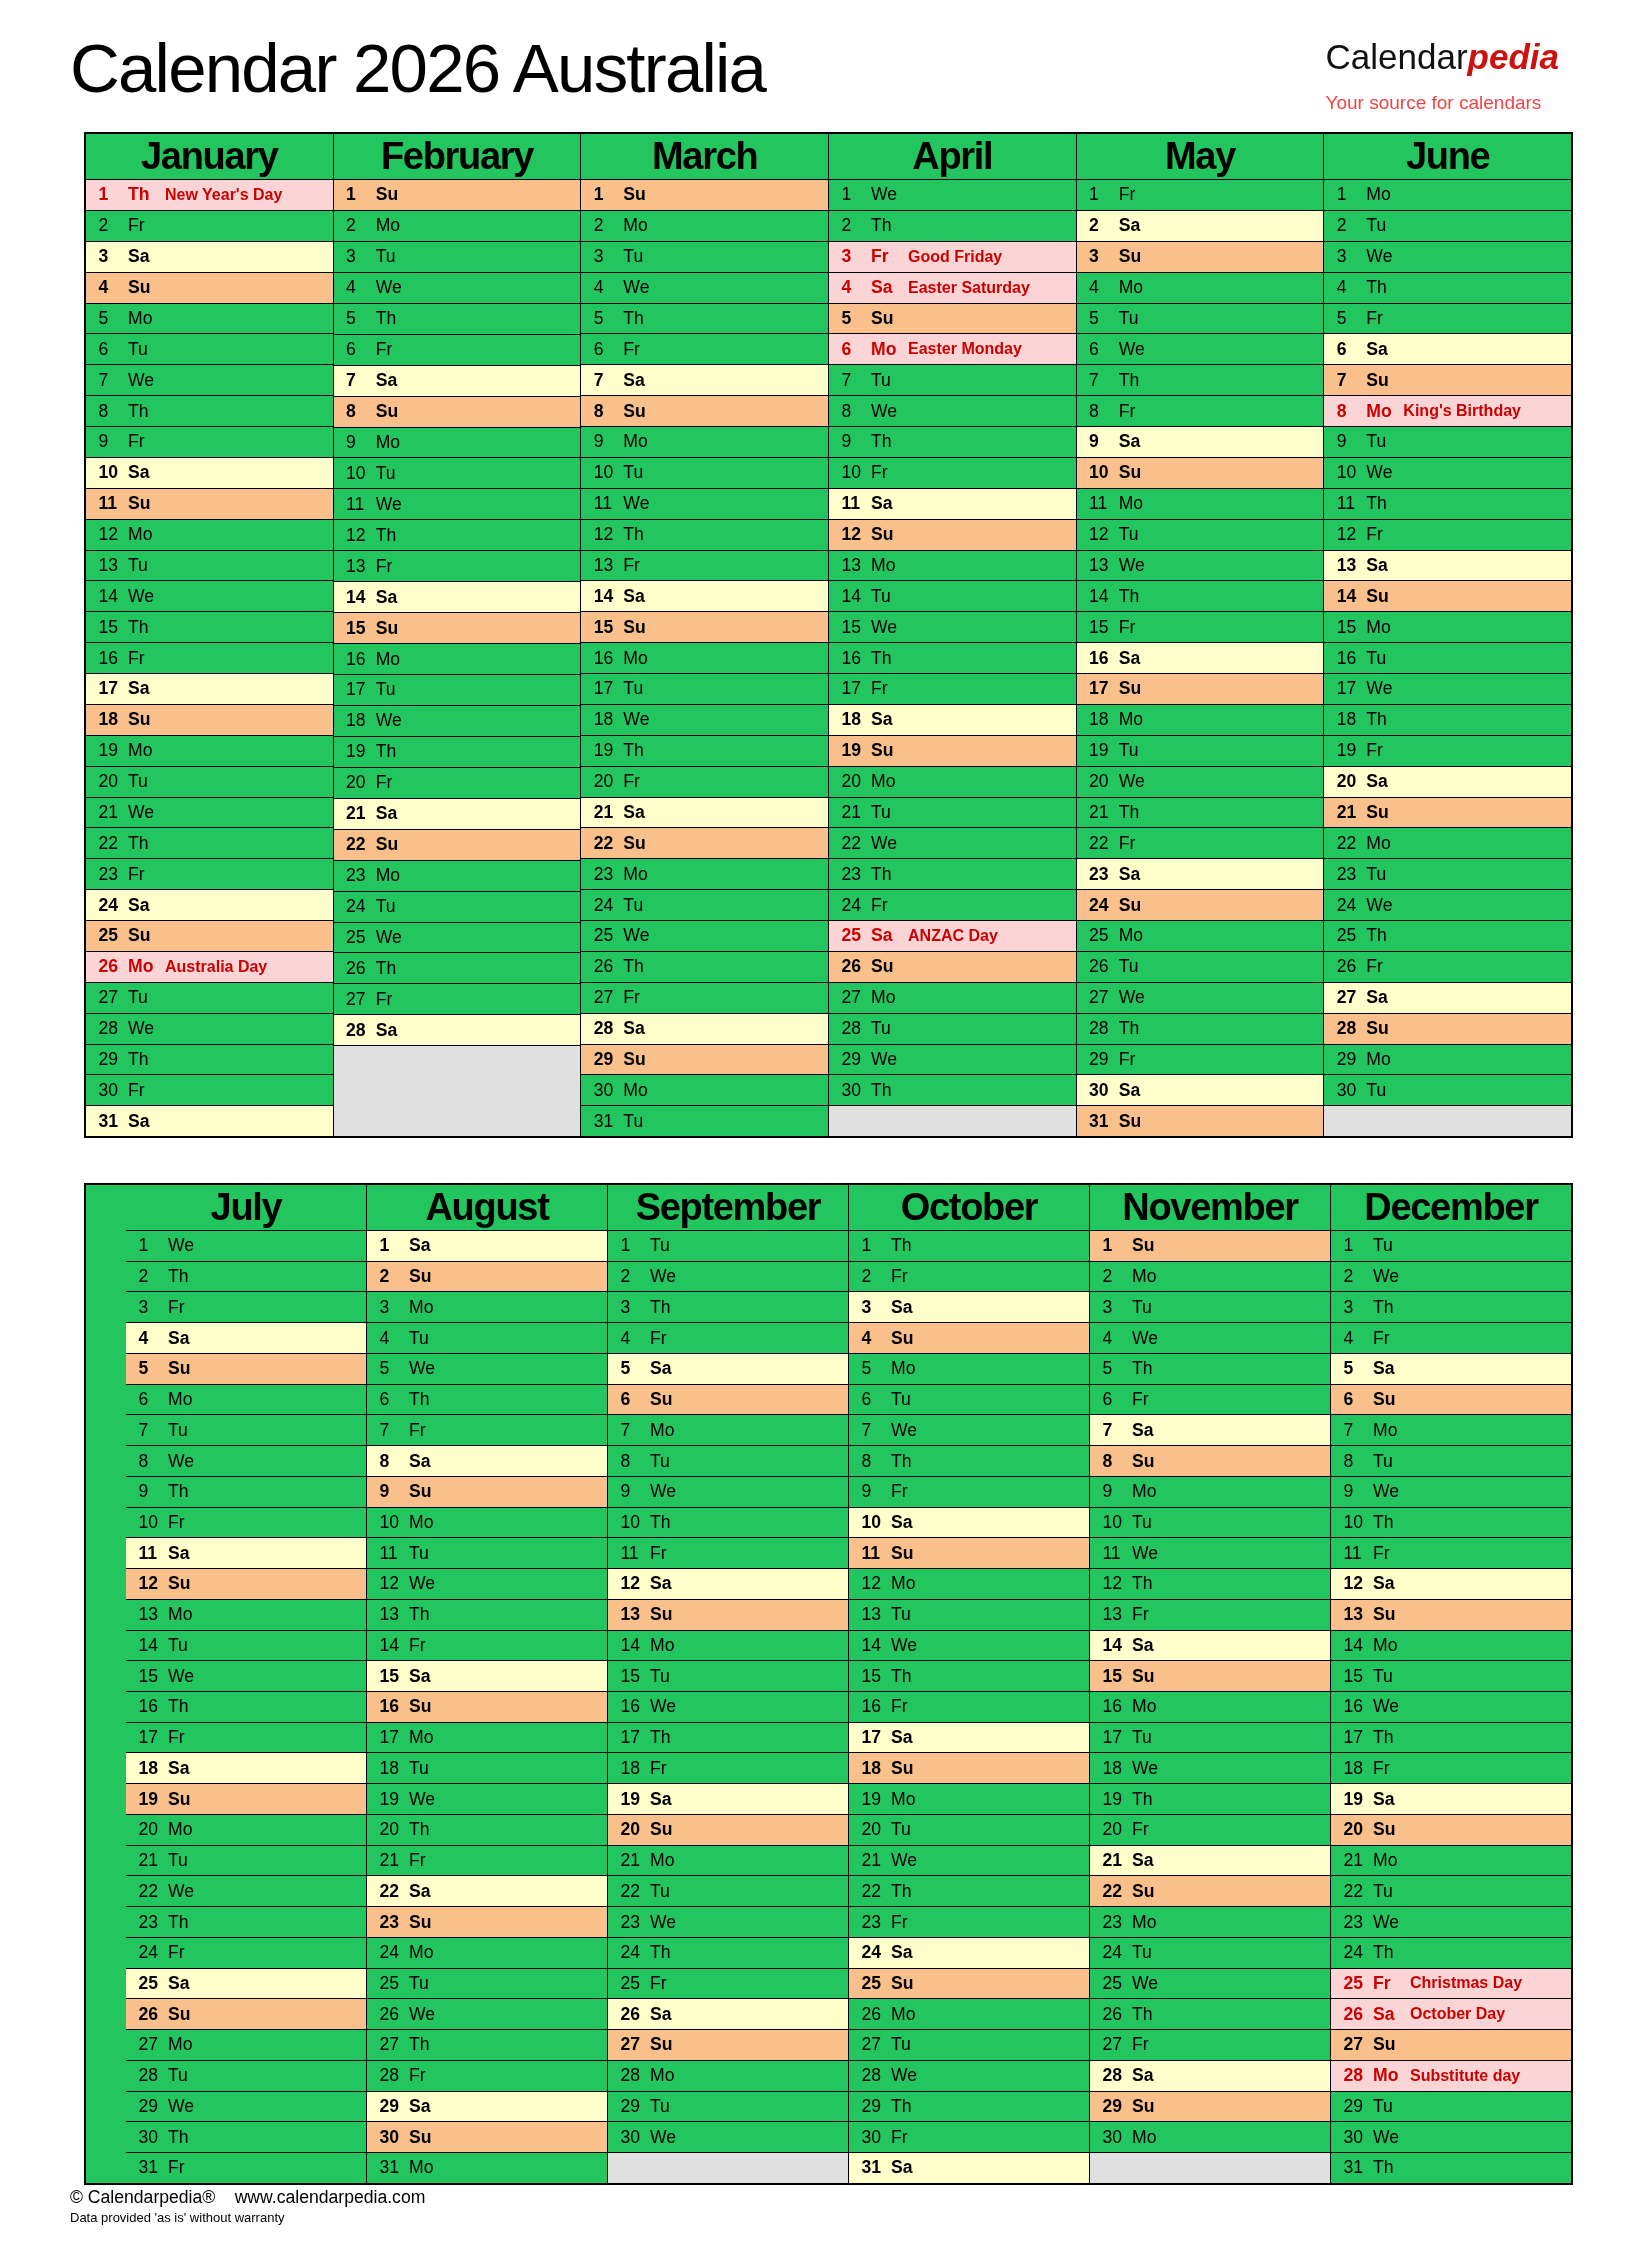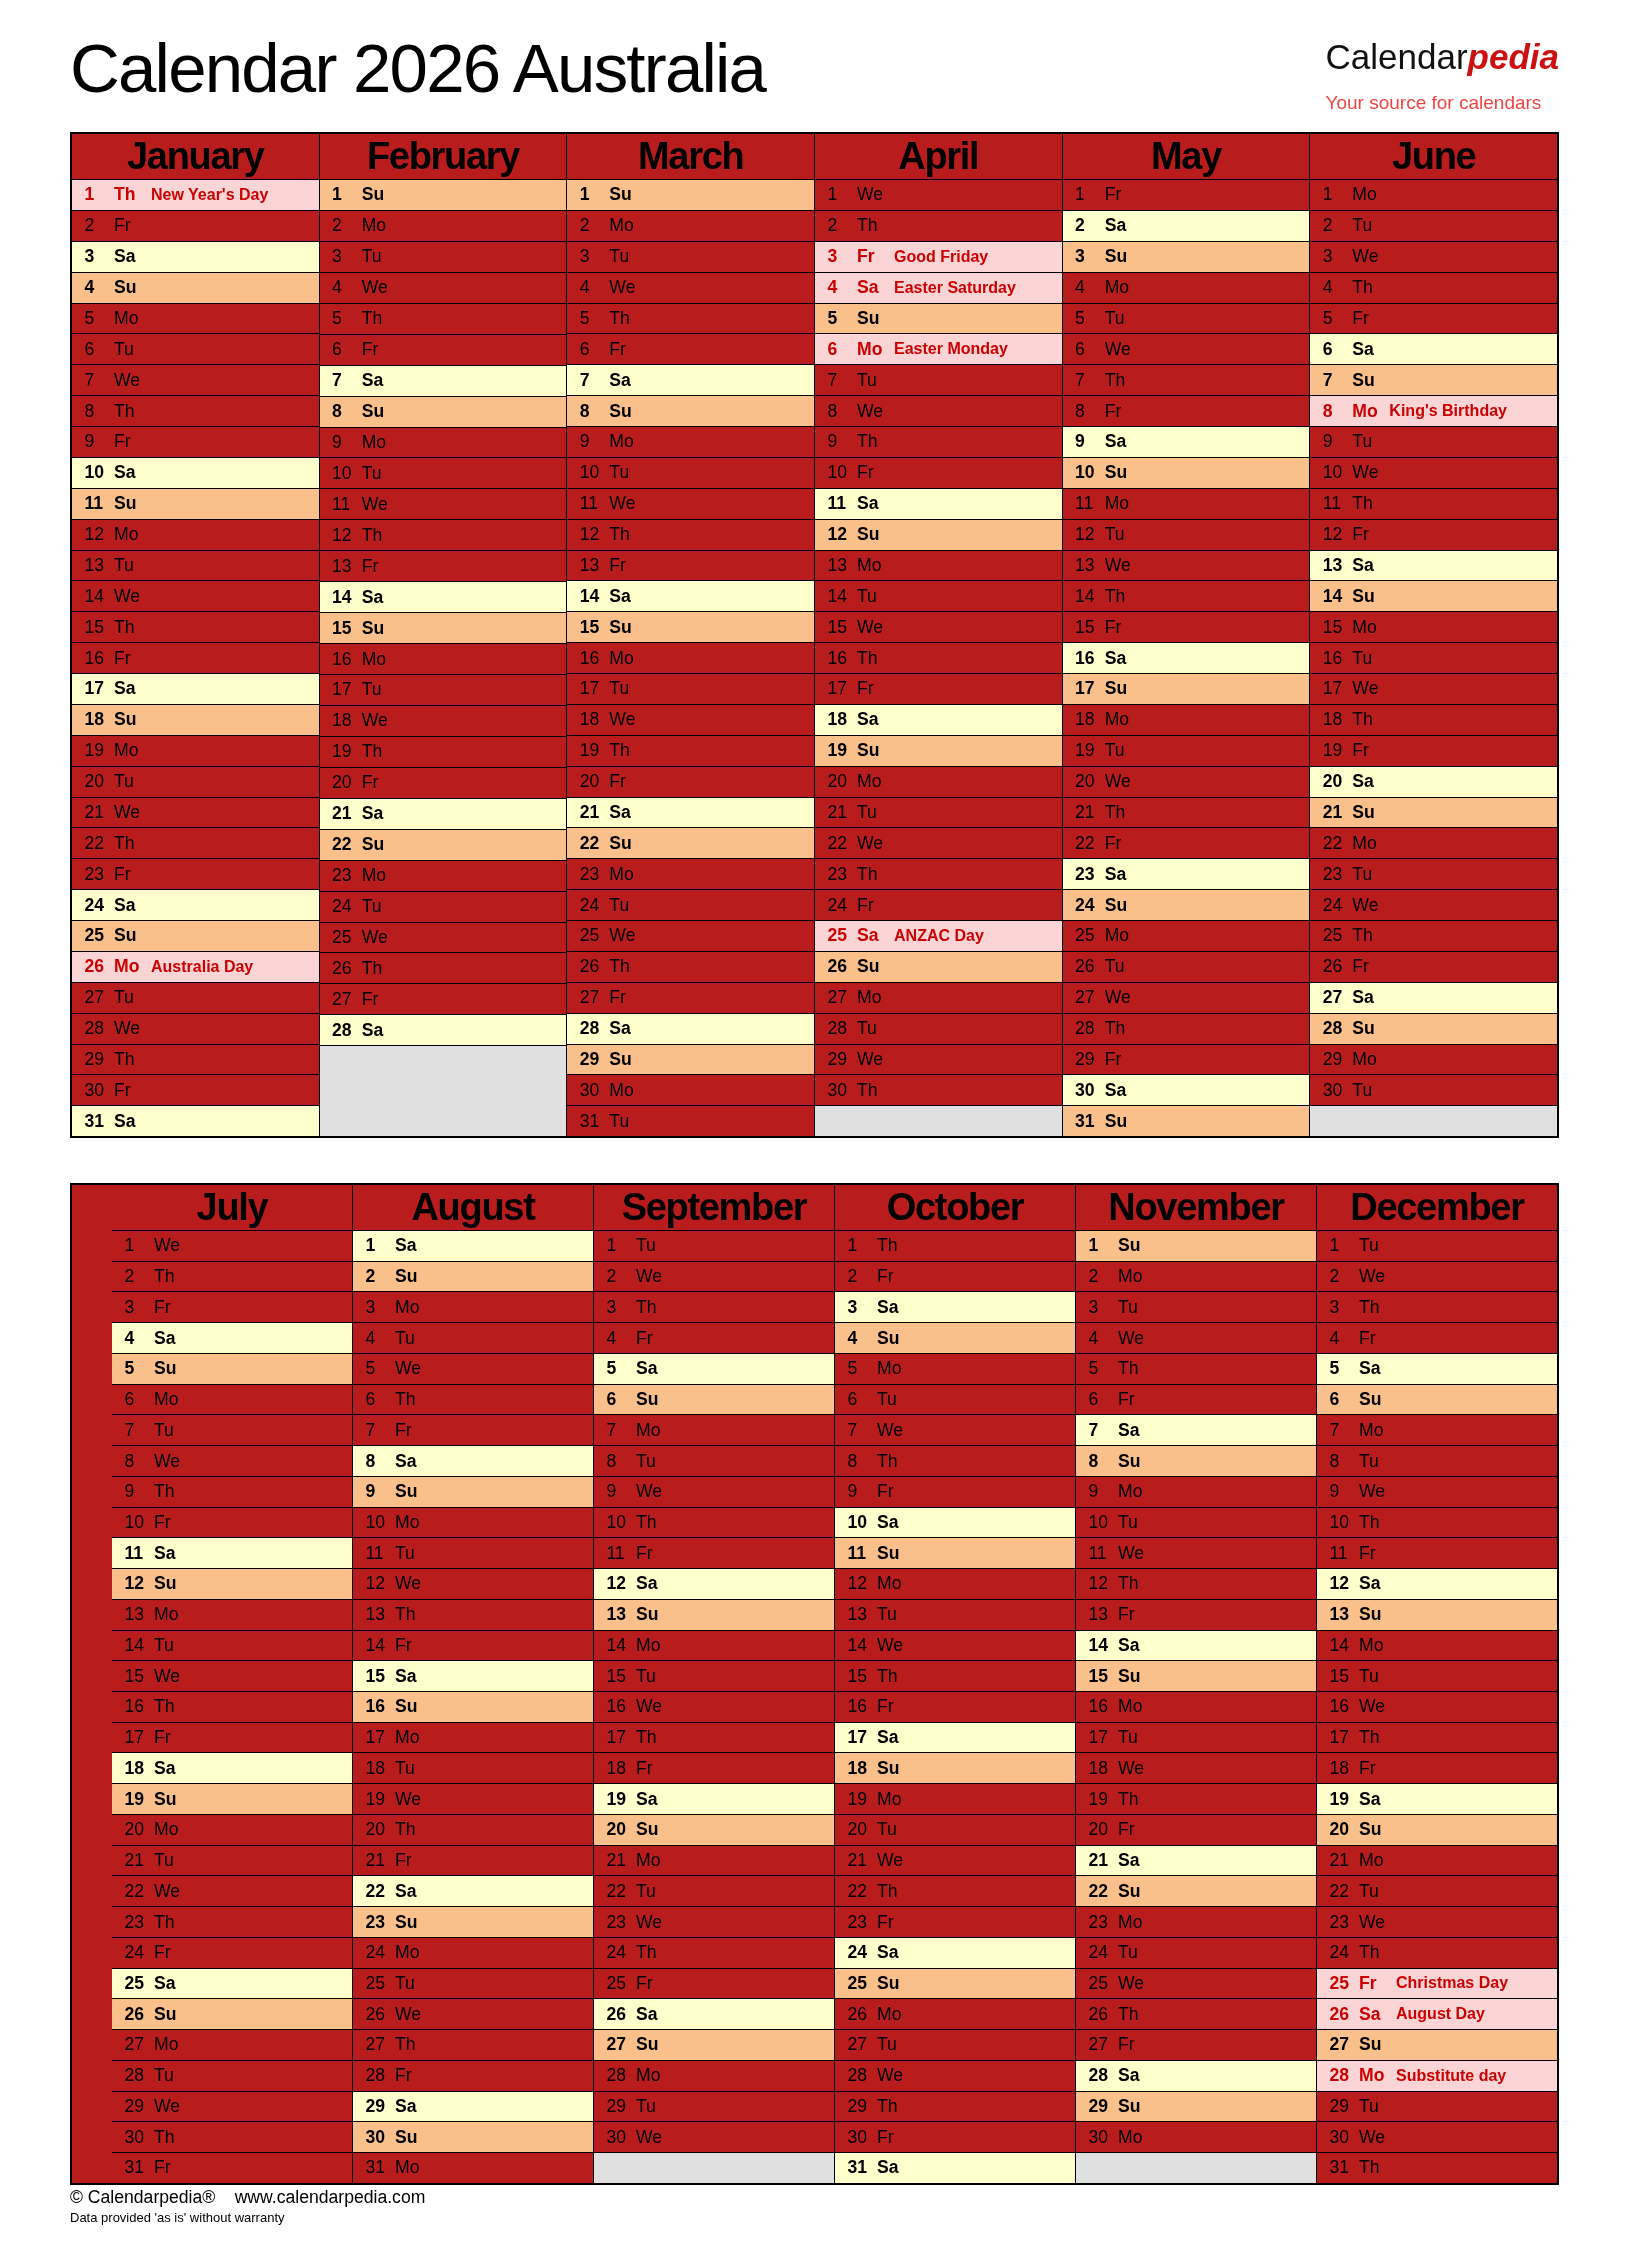--- a/index.html
+++ b/index.html
@@ -15,22 +15,22 @@
   }
   .page-title{
     margin:0;font-size:69px;font-weight:normal;letter-spacing:-1.8px;line-height:1.0;
   }
   .logo{ text-align:left; padding-top:5.3px;}
   .logo-line1{font-size:35px;line-height:1.0;color:#111;}
   .logo-red{font-weight:bold;font-style:italic;color:#cc1111;}
   .logo-tagline{font-size:19px;color:#ef4444;margin-top:18px;}
   
   .cal-table{
-    position:absolute;left:70px;width:1489px;
-    display:flex;border:2.6px solid #000;background:#b91c1c;box-sizing:border-box;
+    position:absolute;left:84px;width:1489px;
+    display:flex;border:2.6px solid #000;background:#22c55e;box-sizing:border-box;
   }
   #table-top{top:132px;height:1006px;}
   #table-bottom{top:1183px;height:1002px;padding-left:40px;}
   .month{flex:1 1 0;display:flex;flex-direction:column;min-width:0;}
   .month + .month{border-left:1.8px solid #000;}
   .month-header{
     flex:0 0 45px;height:45px;border-bottom:1.8px solid #000;
     display:flex;align-items:center;justify-content:center;
     font-weight:bold;font-size:38px;letter-spacing:-1.3px;
   }
@@ -1556,21 +1556,21 @@
         <span class="day-wd">Th</span>
       </div>
       <div class="slot day holiday">
         <span class="day-num">25</span>
         <span class="day-wd">Fr</span>
         <span class="day-holiday">Christmas Day</span>
       </div>
       <div class="slot day holiday">
         <span class="day-num">26</span>
         <span class="day-wd">Sa</span>
-        <span class="day-holiday">August Day</span>
+        <span class="day-holiday">October Day</span>
       </div>
       <div class="slot day sun">
         <span class="day-num">27</span>
         <span class="day-wd">Su</span>
       </div>
       <div class="slot day holiday">
         <span class="day-num">28</span>
         <span class="day-wd">Mo</span>
         <span class="day-holiday">Substitute day</span>
       </div>

